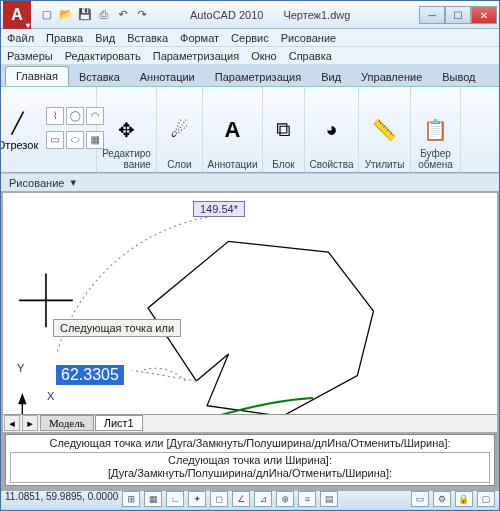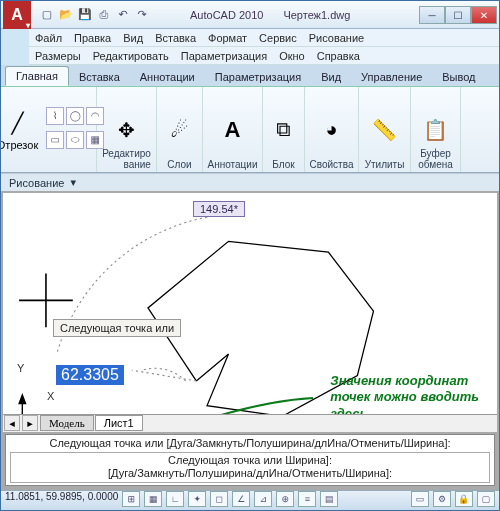--- a/index.html
+++ b/index.html
@@ -11,21 +11,21 @@
 .app-logo { width:28px; height:28px; background:#b82a2a; color:#fff; font-weight:bold; font-size:16px; display:flex; align-items:center; justify-content:center; margin:0 4px 0 2px; position:relative; }
 .app-logo::after { content:"▾"; font-size:8px; position:absolute; bottom:-1px; right:1px; }
 .qat { display:flex; gap:3px; margin-left:4px; }
 .qat-btn { width:16px; height:16px; display:flex; align-items:center; justify-content:center; color:#446; cursor:pointer; }
 .title-text { margin-left:40px; display:flex; gap:20px; color:#435; }
 .winbtns { margin-left:auto; display:flex; }
 .winbtn { width:26px; height:18px; background:linear-gradient(#e6f0fa,#c5d9ec); border:1px solid #8aa; margin-top:1px; display:flex; align-items:center; justify-content:center; font-size:10px; color:#335; cursor:pointer; }
 .winbtn.close { background:linear-gradient(#e27070,#c33); color:#fff; margin-right:2px; }
 
 
-.menurow { height:18px; background:#eaf3fb; display:flex; align-items:center; padding:0 6px; gap:12px; color:#2a2a2a; border-bottom:1px solid #cdd;margin-left:28px; }
+.menurow { height:18px; background:#eaf3fb; display:flex; align-items:center; padding:0 6px; gap:12px; color:#2a2a2a; border-bottom:1px solid #cdd; }
 .menurow span { cursor:pointer; }
 
 
 .tabs { height:22px; background:#c8dced; display:flex; align-items:flex-end; padding-left:4px; border-bottom:1px solid #8ca; }
 .tab { padding:3px 10px; color:#223; cursor:pointer; }
 .tab.active { background:#f5faff; border:1px solid #8aa; border-bottom:1px solid #f5faff; border-radius:3px 3px 0 0; }
 
 
 .ribbon { height:86px; background:linear-gradient(#f6fbff,#e4eef6); display:flex; border-bottom:1px solid #9ab; }
 .panel { border-right:1px solid #cdd; display:flex; flex-direction:column; align-items:center; justify-content:center; padding:2px 6px; position:relative; }
@@ -197,23 +197,20 @@
         <line x1="18" y1="225" x2="18" y2="190"></line>
           <polygon points="18,188 15,196 21,196" fill="#000"></polygon>
         <line x1="18" y1="225" x2="53" y2="225"></line>
           <polygon points="55,225 47,222 47,228" fill="#000"></polygon>
         <rect x="15" y="222" width="6" height="6" fill="none"></rect>
       </g>
     </svg>
     <div class="angle-badge">149.54*</div>
     <div class="dyn-input">Следующая точка или</div>
     <div class="len-badge">62.3305</div>
-    <div class="annotation" style="white-space:pre">Значения координат
-точек можно вводить
-здесь</div>
     <svg class="green-arrow" style="left:110px;top:200px" width="210" height="65">
       <path d="M 200 5 Q 120 10 10 58" fill="none" stroke="#0a7a1a" stroke-width="2"></path>
       <polygon points="4,62 18,50 20,62" fill="#0a7a1a"></polygon>
     </svg>
     <span class="axis-y">Y</span>
     <span class="axis-x">X</span>
   </div>
 
   <div class="view-tabs">
     <div class="vt-btn">◂</div>

